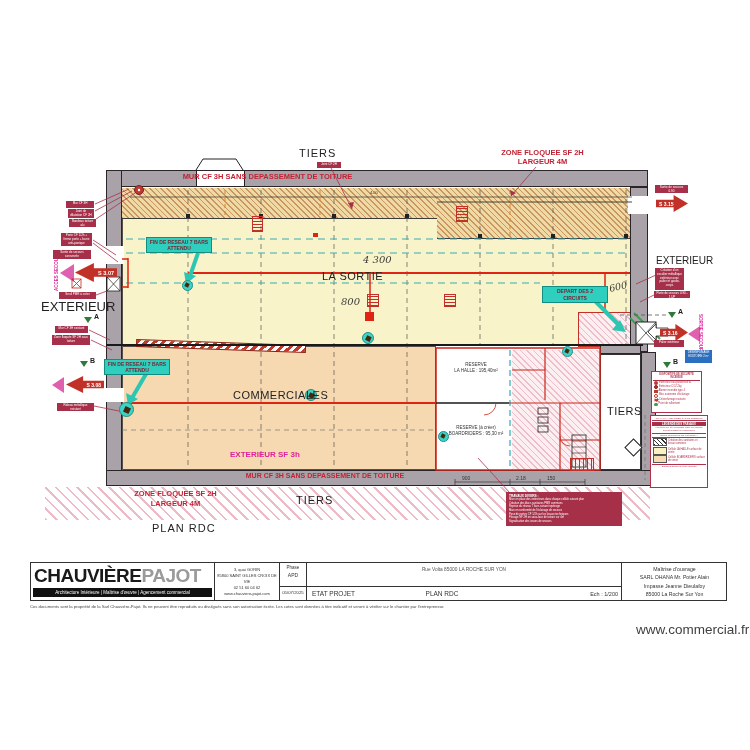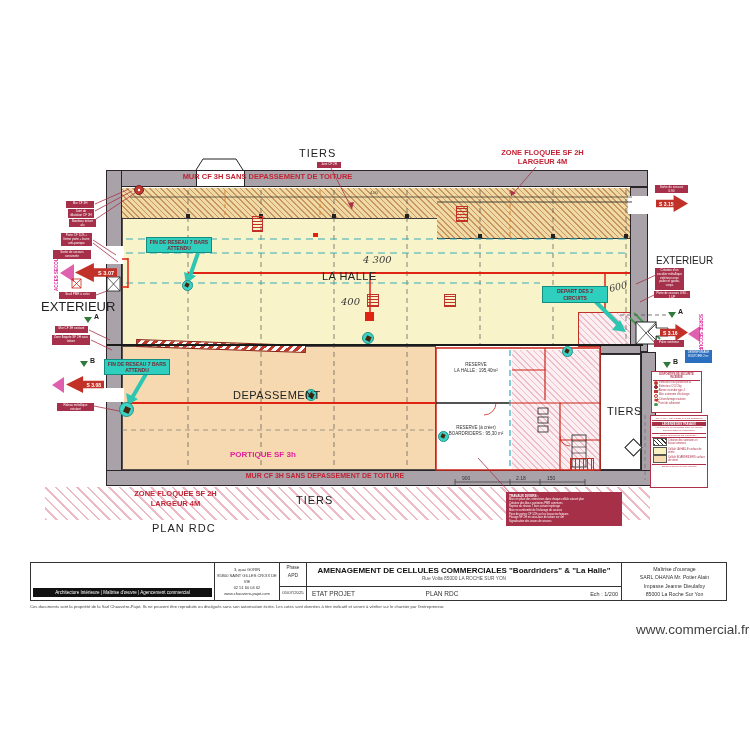--- a/index.html
+++ b/index.html
@@ -192,34 +192,34 @@
 <div class="abs ladder" style="left:570px;top:458px;width:24px;height:13px;background:repeating-linear-gradient(90deg,#c23127 0 1.5px,transparent 1.5px 4px)"></div>
 
 <div class="abs" style="left:299px;top:147px;font-size:11px;color:#222;letter-spacing:1px">TIERS</div>
 <div class="abs redtxt" style="left:150px;top:172px;width:235px;font-size:7.5px;text-align:center">MUR CF 3H SANS DEPASSEMENT DE TOITURE</div>
 <div class="abs redtxt" style="left:495px;top:148px;width:95px;font-size:7.5px;text-align:center;line-height:1.2">
   <div>ZONE FLOQUEE SF 2H</div>
     <div>LARGEUR 4M</div>
 </div>
 <div class="abs" style="left:656px;top:255px;font-size:10px;color:#222">EXTERIEUR</div>
 <div class="abs" style="left:41px;top:299px;font-size:13px;color:#222">EXTERIEUR</div>
-<div class="abs" style="left:322px;top:270px;font-size:11px;color:#222;letter-spacing:.5px">LA HALLE</div>
-<div class="abs" style="left:233px;top:389px;font-size:11px;color:#222;letter-spacing:.5px">DEPASSEMENT</div>
-<div class="abs mag" style="left:230px;top:450px;font-size:8px">PORTIQUE SF 3h</div>
+<div class="abs" style="left:322px;top:270px;font-size:11px;color:#222;letter-spacing:.5px">LA SORTIE</div>
+<div class="abs" style="left:233px;top:389px;font-size:11px;color:#222;letter-spacing:.5px">COMMERCIALES</div>
+<div class="abs mag" style="left:230px;top:450px;font-size:8px">EXTERIEUR SF 3h</div>
 <div class="abs redtxt" style="left:230px;top:472px;width:190px;font-size:7px;text-align:center">MUR CF 3H SANS DEPASSEMENT DE TOITURE</div>
 <div class="abs redtxt" style="left:128px;top:489px;width:95px;font-size:7.5px;text-align:center;line-height:1.3">
   <div>ZONE FLOQUEE SF 2H</div>
     <div>LARGEUR 4M</div>
 </div>
 <div class="abs" style="left:296px;top:494px;font-size:11px;color:#222;letter-spacing:1px">TIERS</div>
 <div class="abs" style="left:152px;top:522px;font-size:11px;color:#222;letter-spacing:1px">PLAN RDC</div>
 <div class="abs" style="left:607px;top:405px;font-size:11px;color:#222;letter-spacing:.5px">TIERS</div>
 
 <div class="abs hand" style="left:363px;top:254px;font-size:10px">4 300</div>
-<div class="abs hand" style="left:341px;top:296px;font-size:10px">400</div>
+<div class="abs hand" style="left:341px;top:296px;font-size:10px">800</div>
 <div class="abs hand" style="left:600px;top:282px;font-size:9.5px;transform:rotate(-12deg)">1 600</div>
 <div class="abs" style="left:370px;top:190px;font-size:4px;color:#333">4.00</div>
 <div class="abs" style="left:462px;top:475px;font-size:5px;color:#333">900</div>
 <div class="abs" style="left:516px;top:475px;font-size:5px;color:#333">2.18</div>
 <div class="abs" style="left:547px;top:475px;font-size:5px;color:#333">150</div>
 
 <div class="abs" style="left:444px;top:362px;width:64px;font-size:4.5px;color:#333;text-align:center;line-height:1.3">
   <div>RESERVE</div>
     <div>LA HALLE : 195,40m²</div>
 </div>
@@ -329,34 +329,36 @@
     </div>
   <div style="font-size:2.4px;color:#b03049;text-align:center;border-top:.5px solid #b03049;margin-top:.5px">Surfaces données à titre indicatif</div>
 </div>
 
 <div class="abs" style="left:30px;top:562px;width:697px;height:39px;border:1px solid #333;box-sizing:border-box">
   <div class="tb-line" style="left:183px;top:0;width:1px;height:100%"></div>
   <div class="tb-line" style="left:248px;top:0;width:1px;height:100%"></div>
   <div class="tb-line" style="left:275px;top:0;width:1px;height:100%"></div>
   <div class="tb-line" style="left:590px;top:0;width:1px;height:100%"></div>
   <div class="tb-line" style="left:248px;top:23px;width:342px;height:1px"></div>
+  <div class="abs" style="left:3px;top:2px;width:178px;height:22px">
+    <span style="font-size:19px;font-weight:bold;color:#1a1a1a;letter-spacing:-.5px">CHAUVIÈRE</span><span style="font-size:19px;font-weight:bold;color:#9a9a9a;letter-spacing:-.5px">PAJOT</span>
+  </div>
   <div class="abs" style="left:2px;top:25px;width:179px;height:9px;background:#111;color:#fff;font-size:4.5px;display:flex;align-items:center;justify-content:center">Architecture Intérieure | Maîtrise d'œuvre | Agencement commercial</div>
   <div class="abs" style="left:184px;top:4px;width:64px;font-size:4px;color:#333;text-align:center;line-height:1.5">
     <div>3, quai GORIN</div>
     <div>85800 SAINT GILLES CROIX DE VIE</div>
     <div>02 51 60 04 62</div>
     <div>www.chauviere-pajot.com</div>
   </div>
   <div class="abs" style="left:249px;top:2px;width:26px;text-align:center;color:#333">
     <div style="font-size:4.5px">Phase</div>
     <div style="font-size:5px;margin-top:2px">APD</div>
   </div>
   <div class="abs" style="left:249px;top:27px;width:26px;text-align:center;font-size:4.3px;color:#333">05/07/2025</div>
   <div class="abs" style="left:276px;top:3px;width:314px;text-align:center;color:#111">
-    <div style="font-size:8px;font-weight:bold">AMENAGEMENT DE CELLULES COMMERCIALES "Boardriders" &amp; "La Halle"</div>
     <div style="font-size:4.8px;color:#555;margin-top:1px">Rue Volta 85000 LA ROCHE SUR YON</div>
   </div>
   <div class="abs" style="left:281px;top:27px;font-size:6.5px;color:#333">ETAT PROJET</div>
   <div class="abs" style="left:276px;top:27px;width:270px;text-align:center;font-size:6.5px;color:#333">PLAN RDC</div>
   <div class="abs" style="left:545px;top:28px;width:42px;text-align:right;font-size:5.5px;color:#333">Ech : 1/200</div>
   <div class="abs" style="left:591px;top:2px;width:105px;text-align:center;font-size:5.2px;color:#333;line-height:1.6">
     <div>Maîtrise d'ouvrage</div>
     <div>SARL OHANA Mr. Potier Alain</div>
     <div>Impasse Jeanne Dieulafoy</div>
     <div>85000 La Roche Sur Yon</div>

